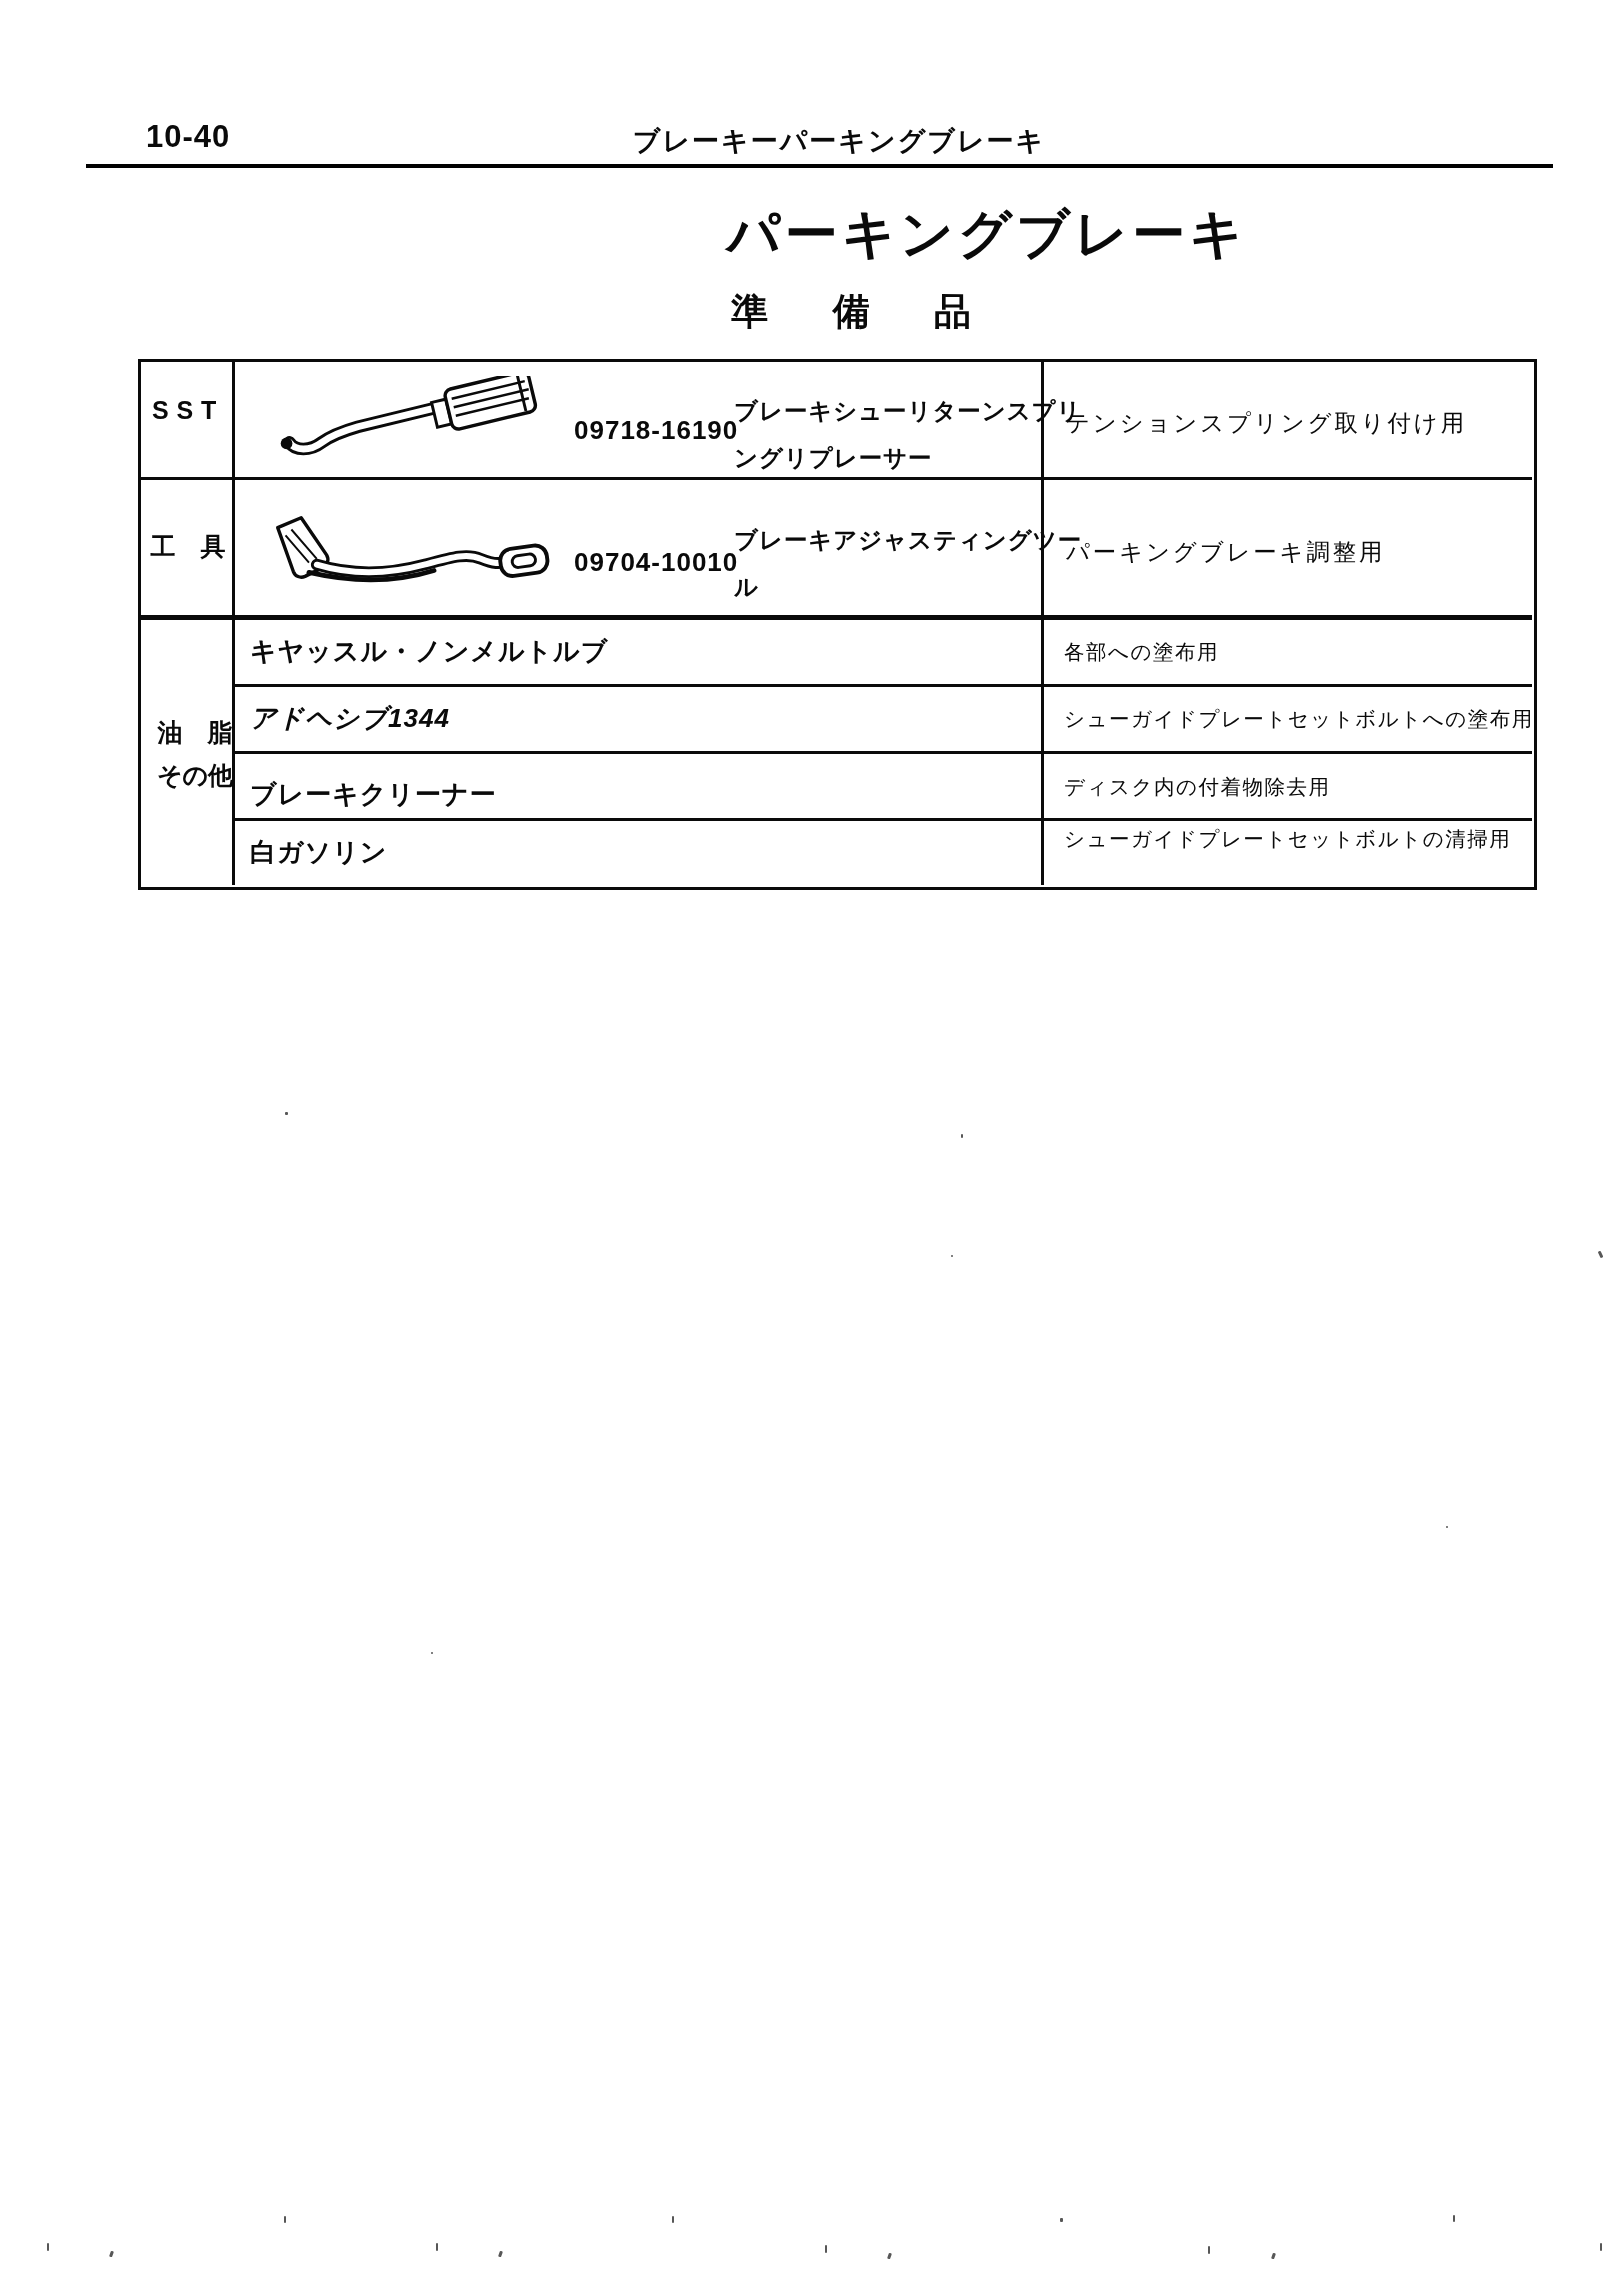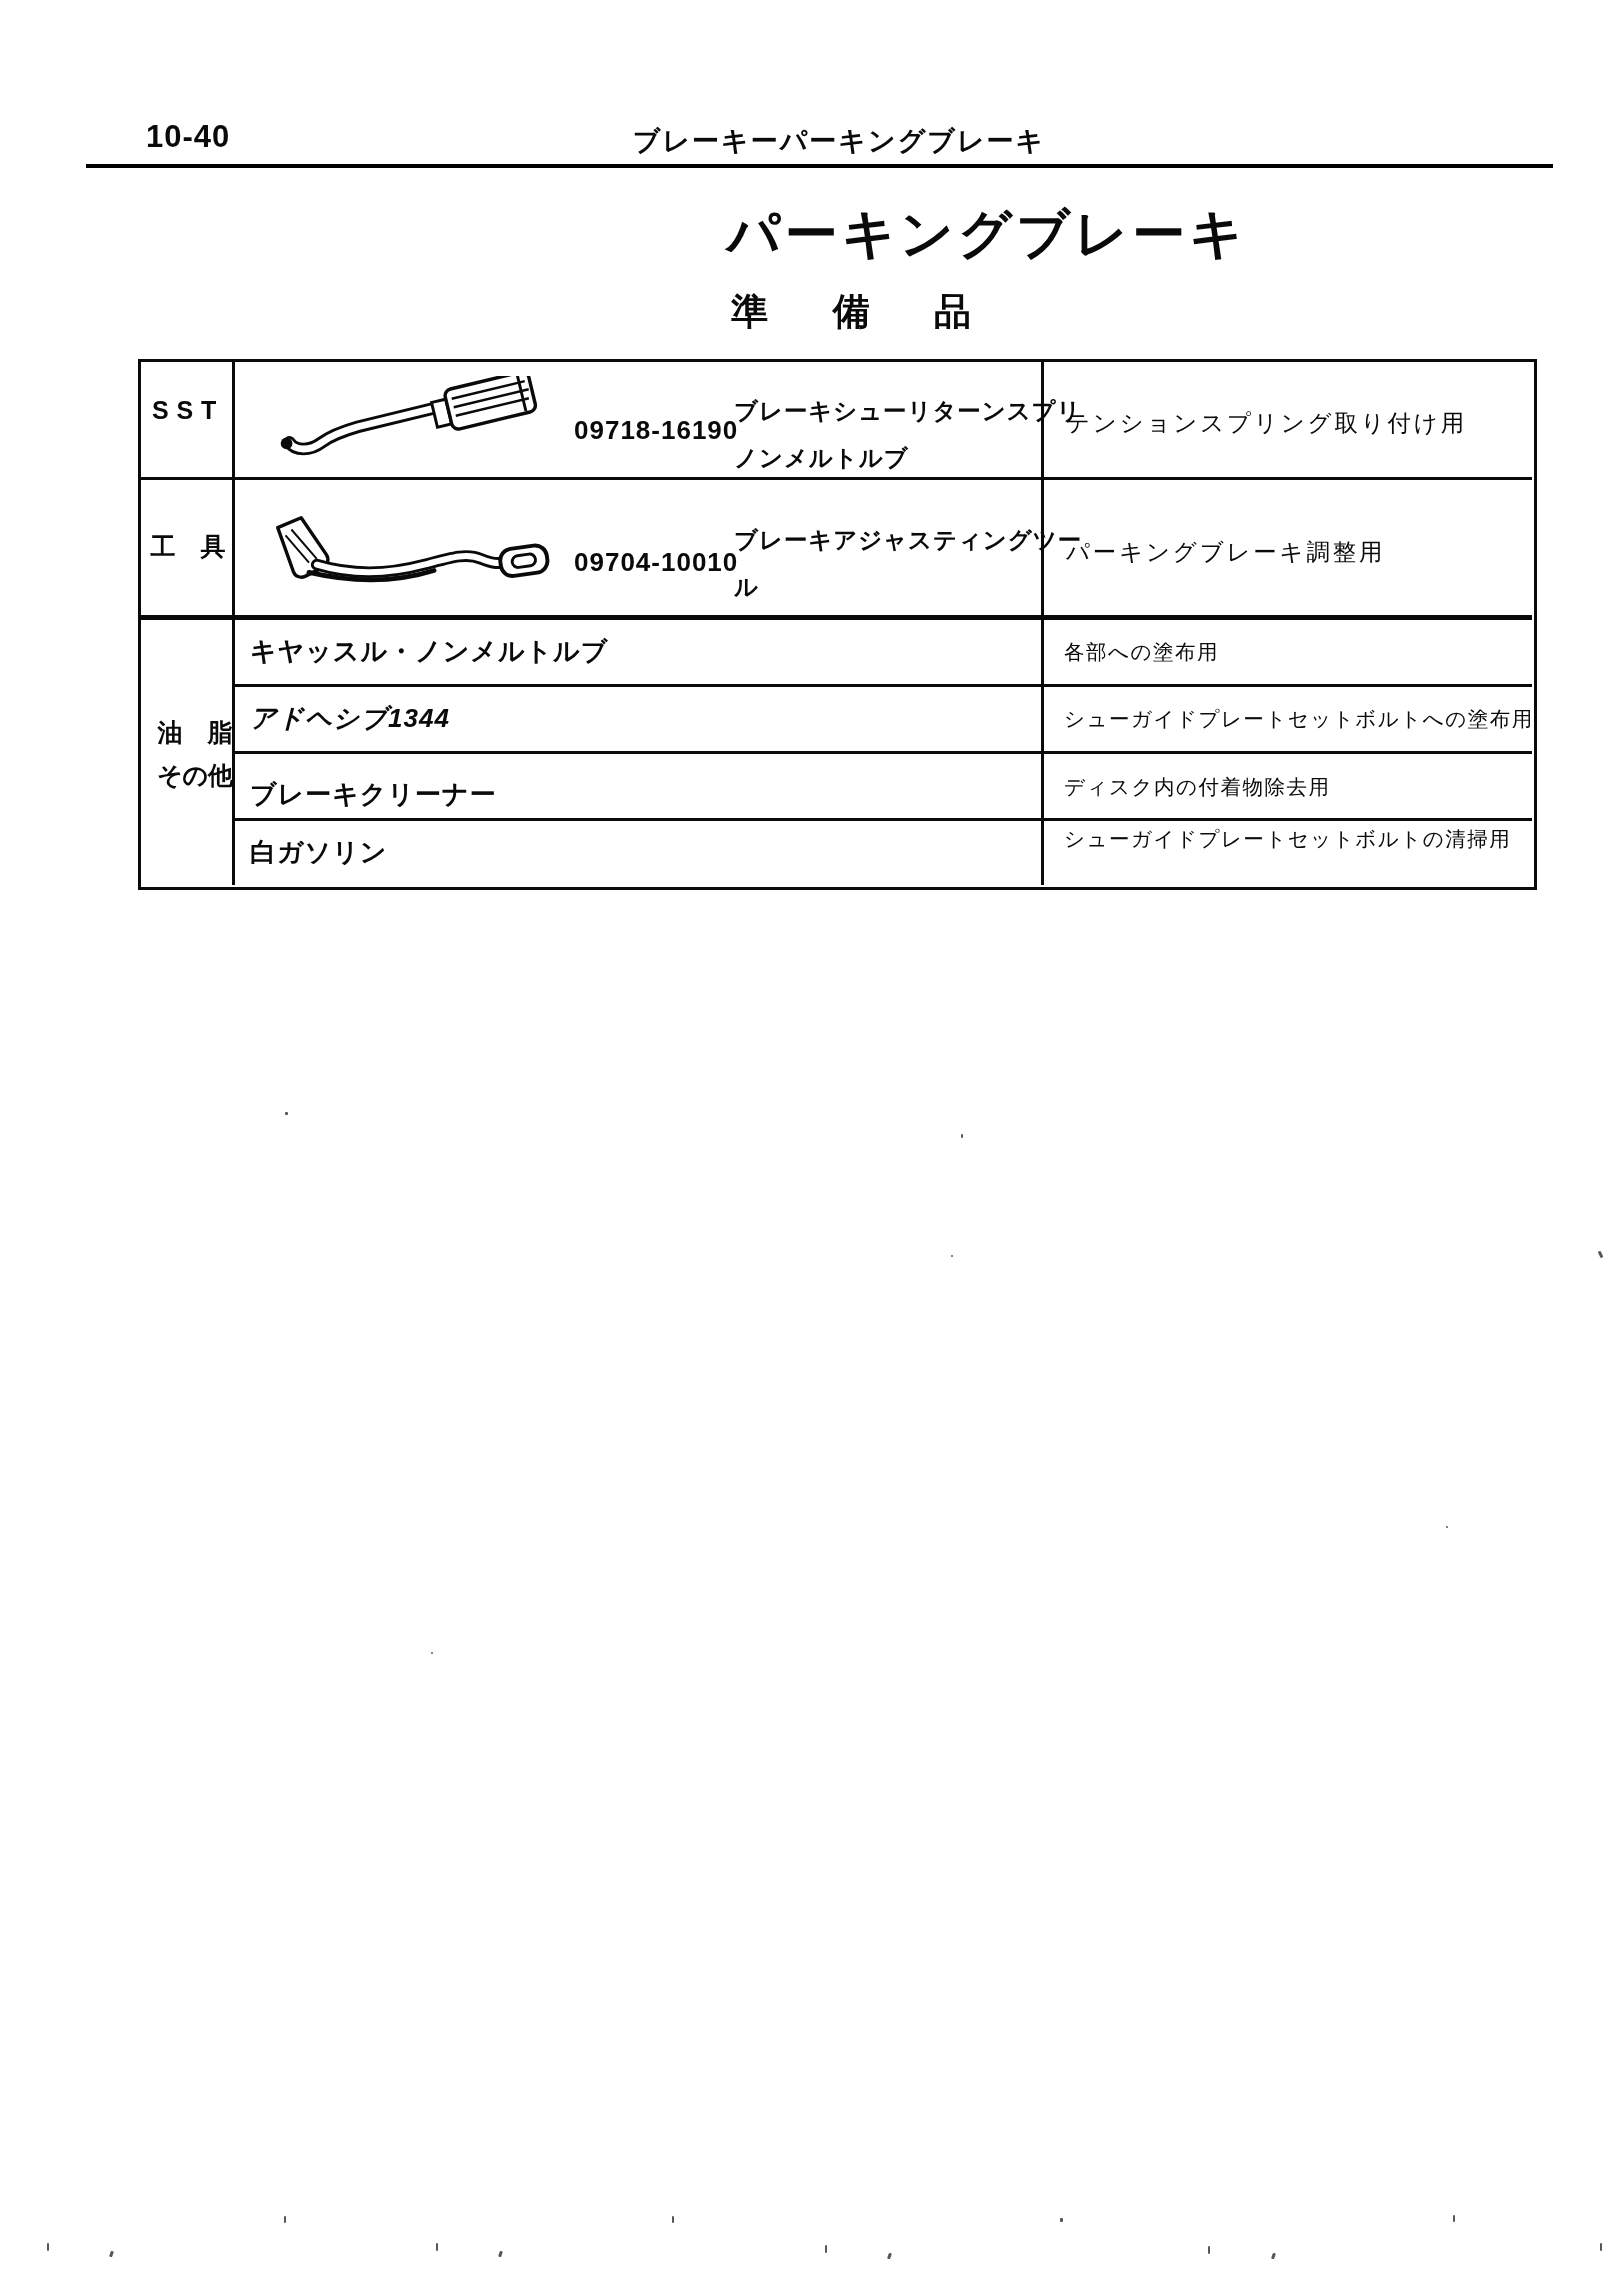--- a/index.html
+++ b/index.html
@@ -84,21 +84,21 @@
         <rect x="183" y="15" width="88" height="42" rx="7" fill="#ffffff" stroke="#0a0a0a" stroke-width="3.5"></rect>
         <line x1="189" y1="25" x2="266" y2="25" stroke="#0a0a0a" stroke-width="2.5"></line>
         <line x1="189" y1="34" x2="268" y2="34" stroke="#0a0a0a" stroke-width="2.5"></line>
         <line x1="189" y1="43" x2="266" y2="43" stroke="#0a0a0a" stroke-width="2.5"></line>
         <line x1="260" y1="17" x2="260" y2="55" stroke="#0a0a0a" stroke-width="3"></line>
       </g>
     </svg>
 
     <div class="partno" style="left:433px;top:53px;">09718-16190</div>
     <div class="toolname" style="left:593px;top:33px;">ブレーキシューリターンスプリ</div>
-    <div class="toolname" style="left:593px;top:80px;">ノンメルトルブ</div>
+    <div class="toolname" style="left:593px;top:80px;">ングリプレーサー</div>
     <div class="purpose" style="left:925px;top:45px;">テンションスプリング取り付け用</div>
 
     <div class="cell-label" style="left:0;top:115px;width:94px;height:138px;">工　具</div>
 
     <svg class="abs" style="left:125px;top:144px;" width="293" height="90" viewBox="0 0 300 92">
       <path d="M12,22 L36,12 L62,50 C65,55 63,60 58,63 L40,72 C35,74 30,72 28,67 Z" fill="#ffffff" stroke="#0a0a0a" stroke-width="3.5" stroke-linejoin="round"></path>
       <path d="M20,30 L44,58 M26,24 L52,54" stroke="#0a0a0a" stroke-width="2" fill="none"></path>
       <path d="M52,60 C92,72 132,68 162,60 C192,52 206,48 220,54 C232,59 240,60 248,56" fill="none" stroke="#0a0a0a" stroke-width="12" stroke-linecap="round"></path>
       <path d="M52,60 C92,72 132,68 162,60 C192,52 206,48 220,54 C232,59 240,60 248,56" fill="none" stroke="#ffffff" stroke-width="6" stroke-linecap="round"></path>
       <path d="M44,68 C96,80 140,76 172,66" fill="none" stroke="#0a0a0a" stroke-width="5" stroke-linecap="round"></path>

